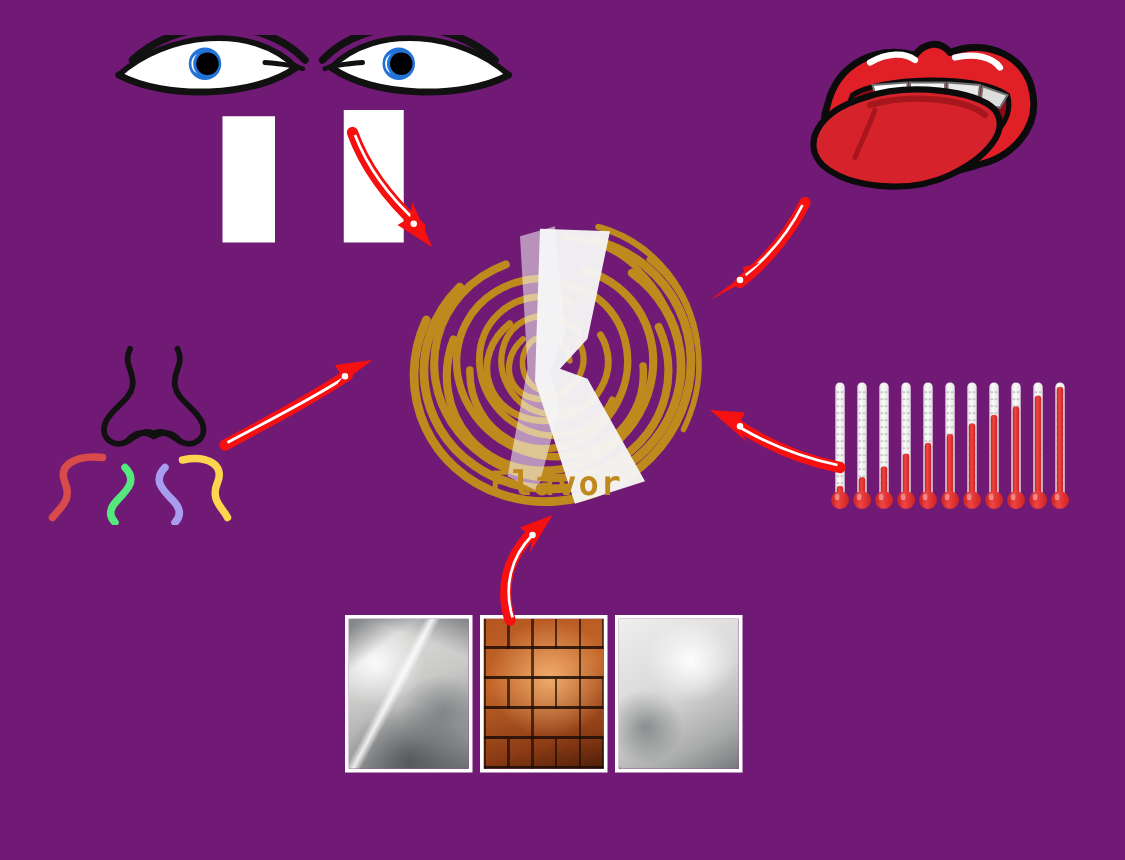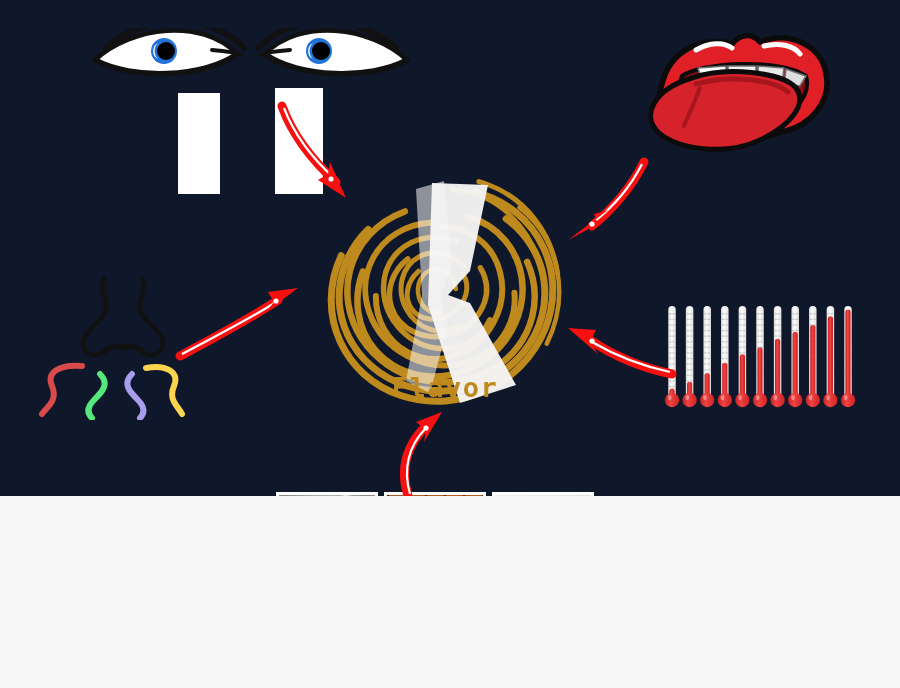--- a/index.html
+++ b/index.html
@@ -7,22 +7,22 @@
     margin: 0;
     padding: 0;
     background: #f6f6f6;
   }
   body {
     font-family: "DejaVu Sans Mono", monospace;
   }
   #canvas {
     position: relative;
     width: 900px;
-    height: 496px;
-    background: #0f172a;
+    height: 688px;
+    background: #701a75;
     overflow: hidden;
     text-decoration: underline;
   }
   .node {
     position: absolute;
   }
   
   #flavor-node {
     left: 320px;
     top: 175px;

